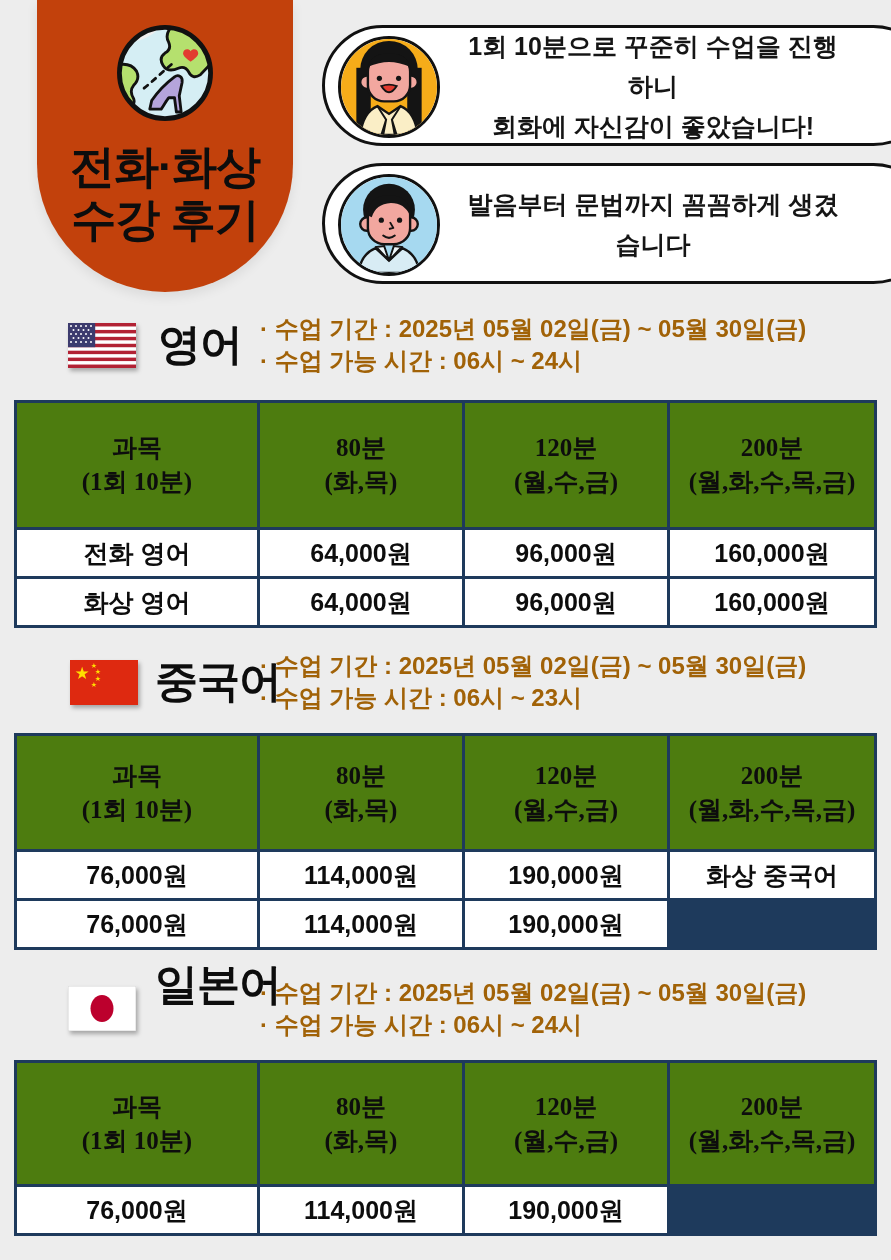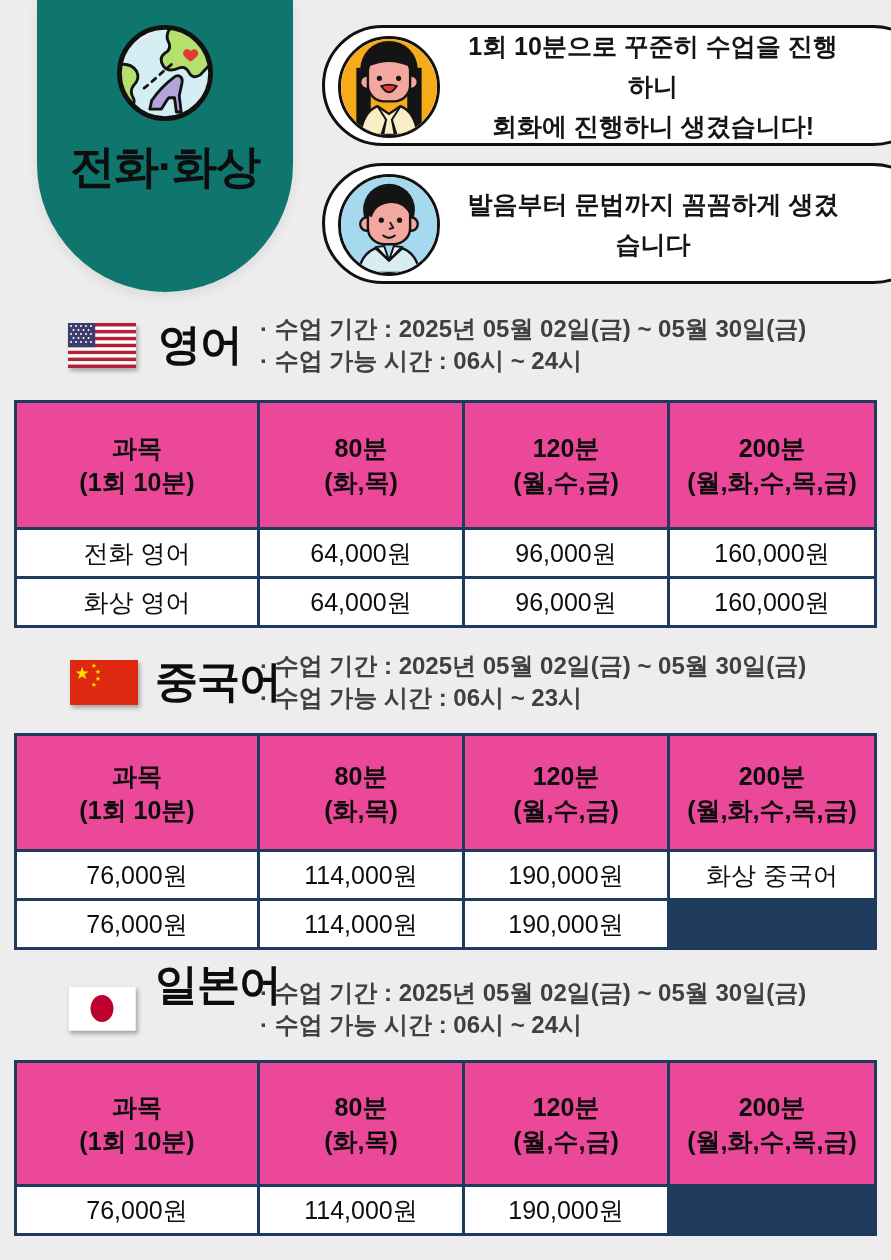--- a/index.html
+++ b/index.html
@@ -5,21 +5,21 @@
   html,body{margin:0;padding:0;}
   body{
     width:891px;height:1260px;position:relative;overflow:hidden;
     background:#ededed;
     font-family:"Liberation Sans","DejaVu Sans",sans-serif;
     color:#0d0d0d;
   }
   
   .badge{
     position:absolute;left:37px;top:0;width:256px;height:292px;
-    background:#0f766e;border-radius:0 0 128px 128px;
+    background:#c2410c;border-radius:0 0 128px 128px;
     box-shadow:0 5px 12px rgba(0,0,0,0.08);
     display:flex;flex-direction:column;align-items:center;
   }
   .badge .globe{margin-top:16px;}
   .badge .title{
     margin-top:10px;text-align:center;
     font-size:45px;font-weight:800;line-height:53px;letter-spacing:-1px;
   }
   
   .bubble{
@@ -34,36 +34,36 @@
   }
   .avatar svg{display:block;}
   .bubble .quote{
     position:absolute;left:132px;top:0;width:392px;height:100%;
     display:flex;flex-direction:column;justify-content:center;
     text-align:center;font-size:25px;font-weight:600;line-height:40px;color:#151515;
   }
   
   .flag{position:absolute;filter:drop-shadow(2px 3px 2px rgba(0,0,0,0.30));}
   .lang-title{position:absolute;font-size:43px;font-weight:800;letter-spacing:-1px;}
-  .info{position:absolute;left:260px;font-size:24px;font-weight:700;line-height:32px;color:#404040;}
+  .info{position:absolute;left:260px;font-size:24px;font-weight:700;line-height:32px;color:#a16207;}
   
   .pt{
     position:absolute;left:14px;width:863px;box-sizing:border-box;
     background:#1e3a5c;display:grid;gap:3px;padding:3px;
     grid-template-columns:240px 202px 202px 204px;
   }
   .pt.t1{top:400px;grid-template-rows:124px 46px 46px;}
   .pt.t2{top:733px;grid-template-rows:113px 46px 46px;}
   .pt.t3{top:1060px;grid-template-rows:121px 46px;}
   .pt .cell{
     background:#ffffff;display:flex;flex-direction:column;
     align-items:center;justify-content:center;
-    font-size:25px;font-weight:400;
-  }
-  .pt .head{background:#ec4899;font-weight:700;line-height:34px;}
+    font-size:25px;font-weight:700;
+  }
+  .pt .head{background:#4d7c0f;font-weight:700;line-height:34px;font-family:Liberation Serif, serif;}
 </style>
 </head>
 <body>
 
 <div class="badge">
   <svg class="globe" width="114" height="114" viewBox="0 0 120 120">
     <defs>
         <clipPath id="gclip">
           <circle cx="60" cy="60" r="48"></circle>
         </clipPath>
@@ -75,20 +75,21 @@
       <path d="M72,6 Q58,18 64,28 Q67,35 60,39 Q53,44 58,52 Q63,60 74,55 Q81,52 85,59 Q89,67 97,62 L116,42 L108,4 Z" fill="#b5e06e" stroke="#111" stroke-width="3"></path>
     </g>
     <path d="M87,37 c-2.5,-3.5 -8,-2 -8,2.4 c0,3.4 8,8.6 8,8.6 c0,0 8,-5.2 8,-8.6 c0,-4.4 -5.5,-5.9 -8,-2.4 Z" fill="#e23b30"></path>
     <path d="M38,76 C48,68 58,58 68,50" fill="none" stroke="#111" stroke-width="3" stroke-dasharray="5 6" stroke-linecap="round"></path>
     <path d="M44,98 L56,98 C60,92 62,88 64,86 L70,86 L72,101 L77,101 L75,84 L78,70
              C79,64 74,61 70,64 C62,70 52,80 46,89 Z" fill="#b5a4db" stroke="#111" stroke-width="3" stroke-linejoin="round"></path>
     <circle cx="60" cy="60" r="48" fill="none" stroke="#111" stroke-width="5"></circle>
   </svg>
   <div class="title">
     <div>전화·화상</div>
+    <div>수강 후기</div>
   </div>
 </div>
 
 <div class="bubble b1">
   <div class="avatar">
     <svg width="96" height="96" viewBox="0 0 100 100">
       <rect width="100" height="100" fill="#f6ac19"></rect>
       <circle cx="50" cy="32" r="30" fill="#141414"></circle>
       <rect x="16" y="30" width="15" height="70" fill="#141414"></rect>
       <rect x="69" y="30" width="15" height="70" fill="#141414"></rect>
@@ -98,21 +99,21 @@
       <circle cx="73" cy="45" r="7" fill="#f2a79f" stroke="#141414" stroke-width="2.5"></circle>
       <rect x="28" y="17" width="44" height="48" rx="17" fill="#f2a79f" stroke="#141414" stroke-width="2.5"></rect>
       <path d="M28,33 Q28,15 50,15 Q72,15 72,33 L72,29 Q60,24 50,24 Q40,24 28,29 Z" fill="#141414"></path>
       <circle cx="40" cy="41" r="2.7" fill="#141414"></circle>
       <circle cx="60" cy="41" r="2.7" fill="#141414"></circle>
       <path d="M42,49 Q50,62 58,49 Q50,46 42,49 Z" fill="#e23b30" stroke="#141414" stroke-width="2"></path>
     </svg>
   </div>
   <div class="quote">
     <div>1회 10분으로 꾸준히 수업을 진행하니</div>
-    <div>회화에 진행하니 생겼습니다!</div>
+    <div>회화에 자신감이 좋았습니다!</div>
   </div>
 </div>
 
 <div class="bubble b2">
   <div class="avatar">
     <svg width="96" height="96" viewBox="0 0 100 100">
       <rect width="100" height="100" fill="#a6d9f0"></rect>
       <circle cx="50" cy="34" r="27" fill="#141414"></circle>
       <path d="M18,100 Q21,80 36,74 L50,87 L64,74 Q79,80 82,100 Z" fill="#d8ecf4" stroke="#141414" stroke-width="2.5"></path>
       <path d="M37,73 L50,87 L45,72 Z M63,73 L50,87 L55,72 Z" fill="#eef7fa" stroke="#141414" stroke-width="2"></path>

